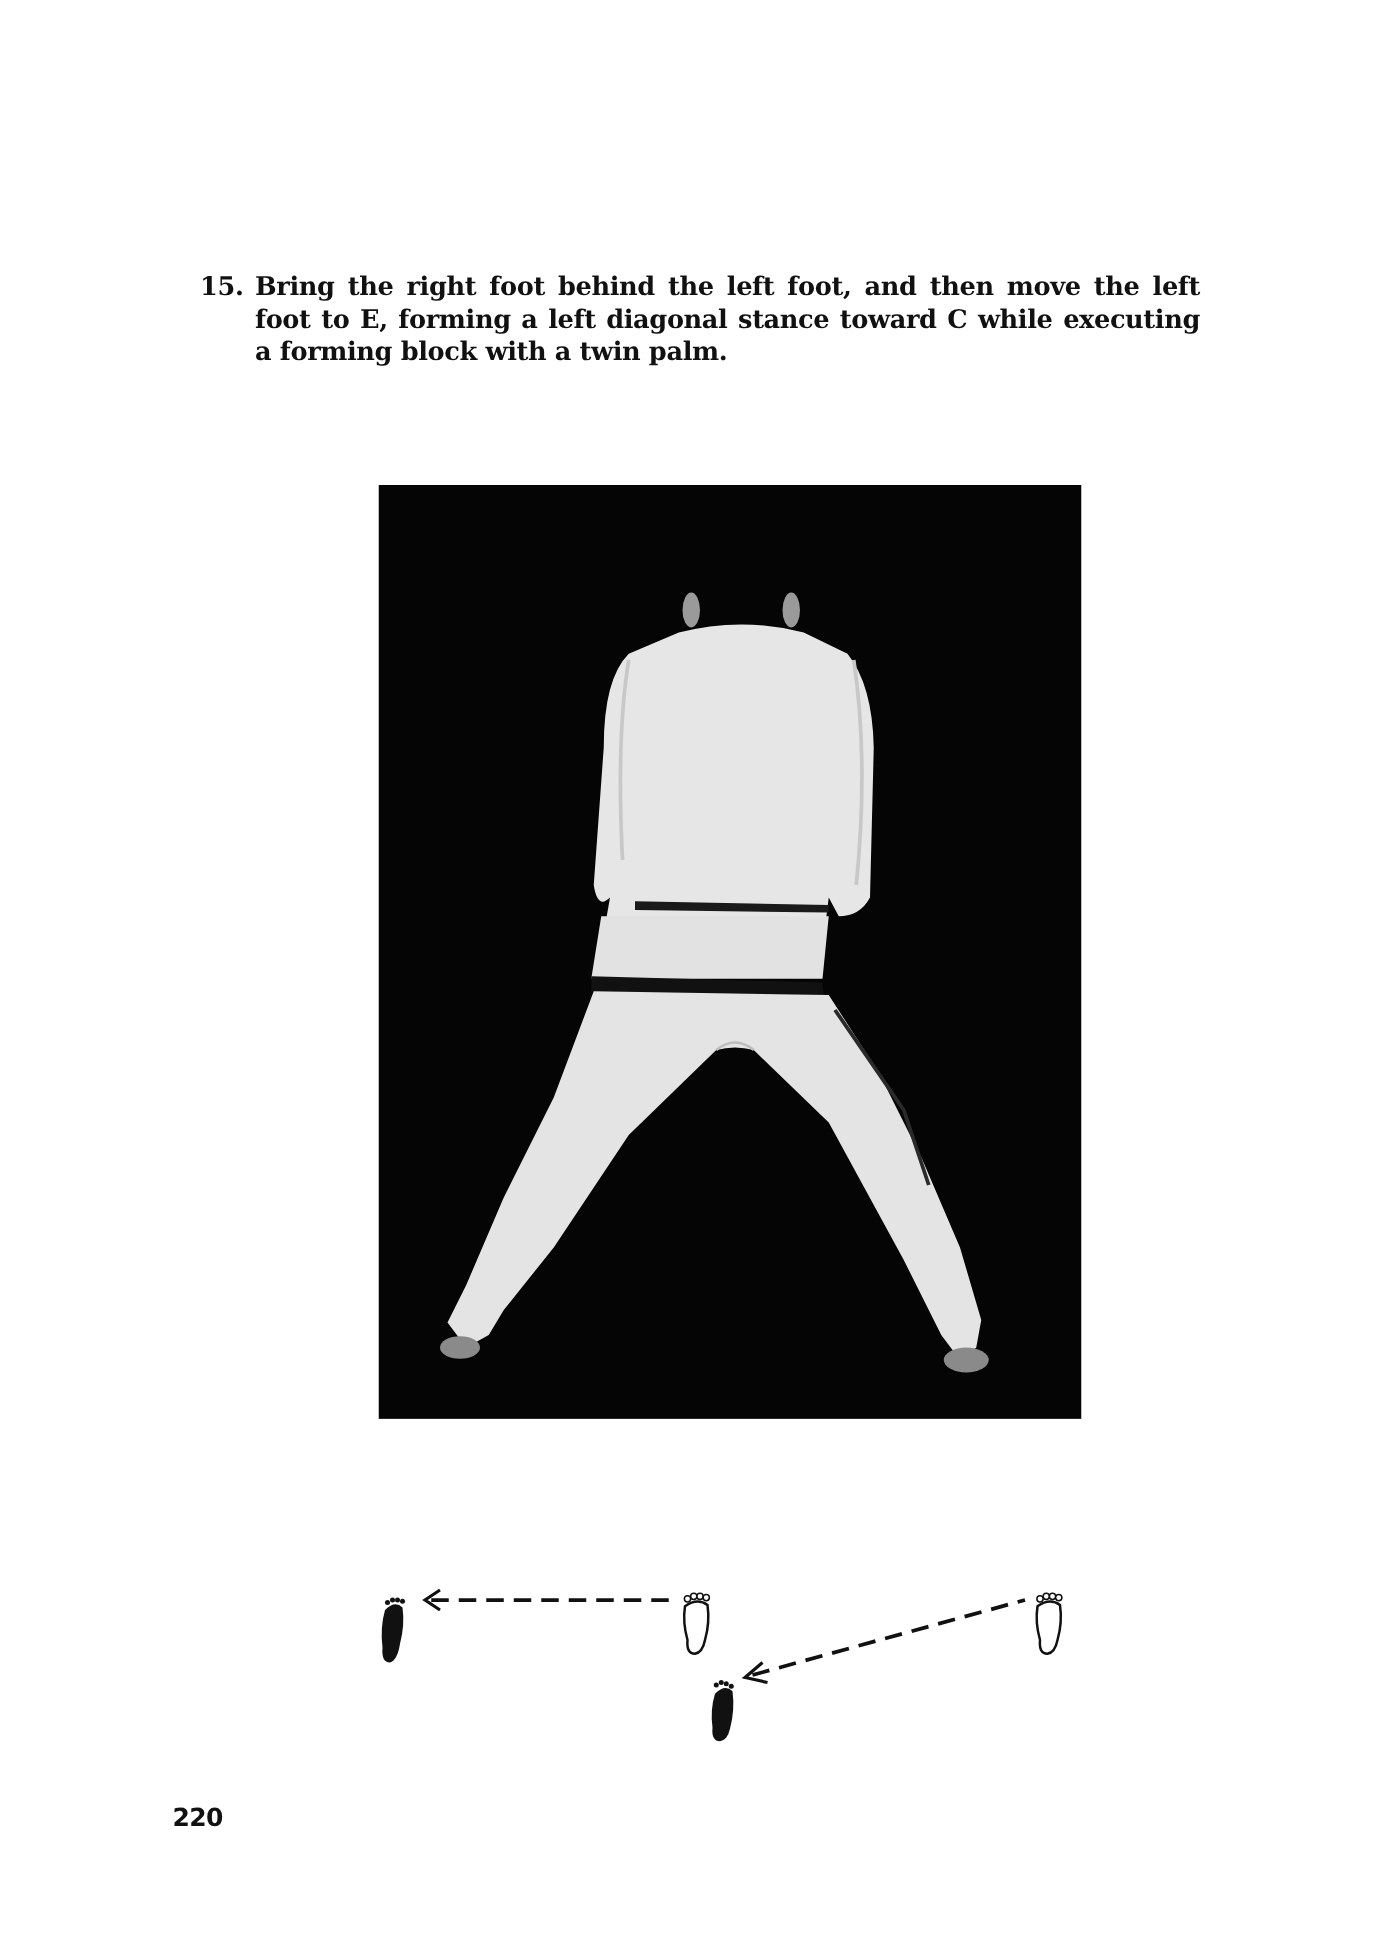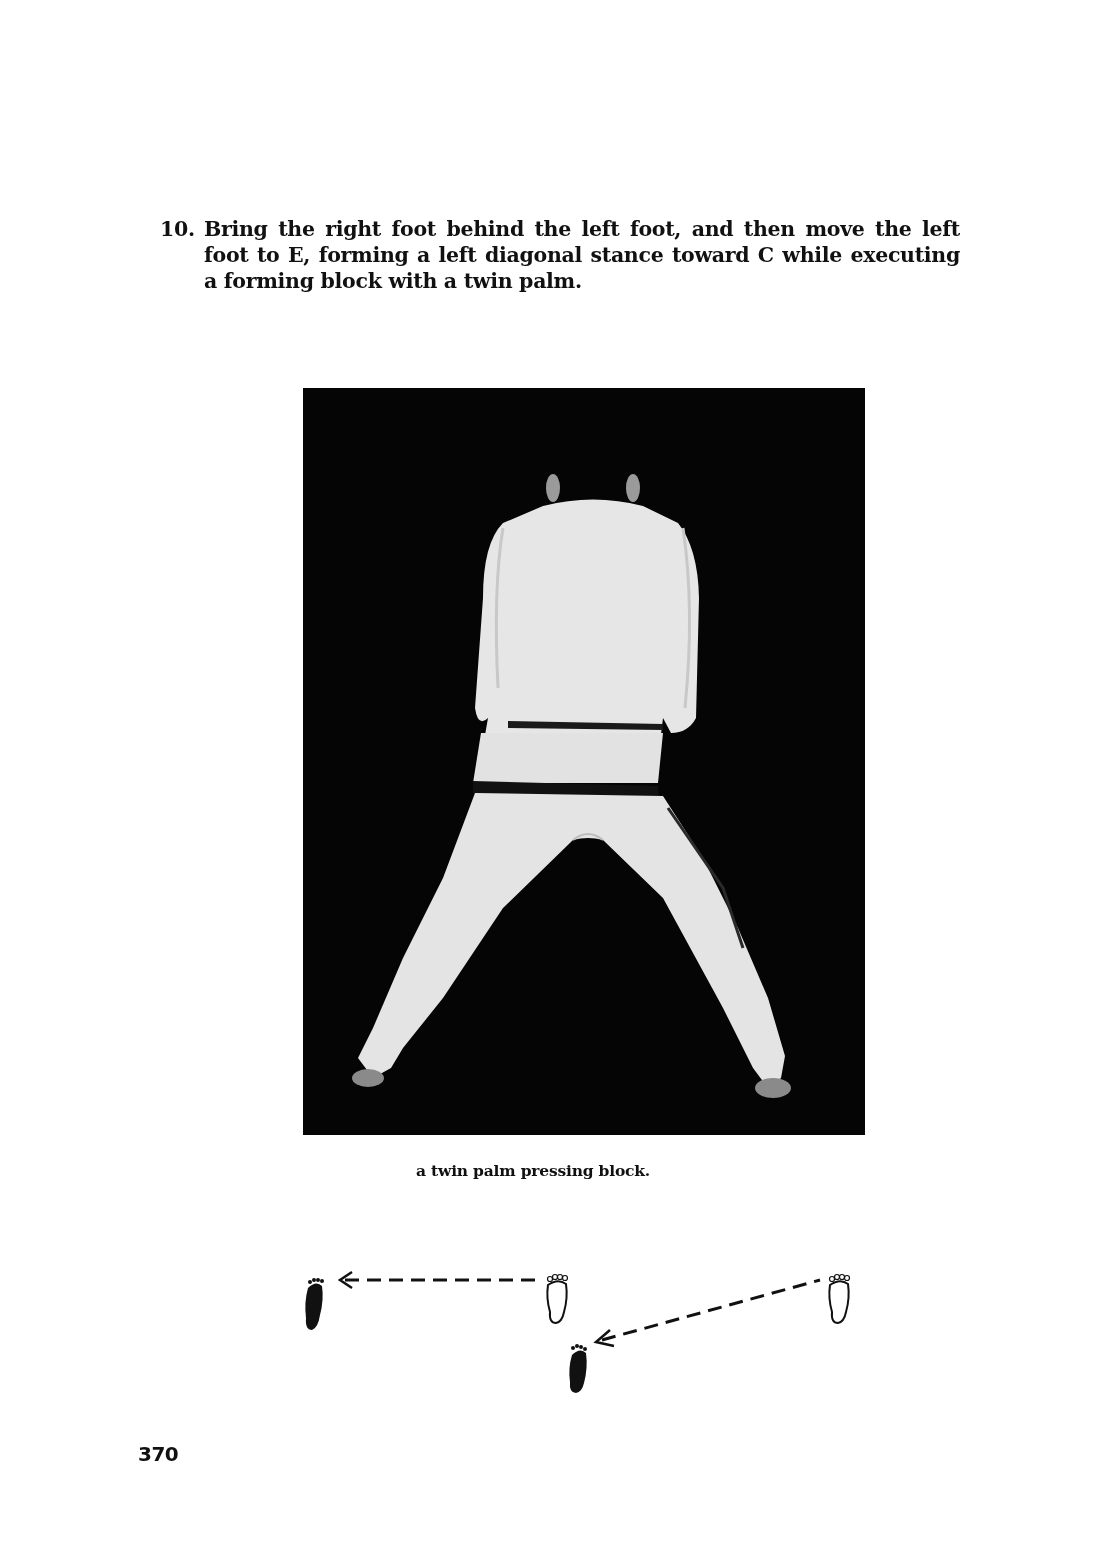--- a/index.html
+++ b/index.html
@@ -11,21 +11,21 @@
     .photo svg { width: 100%; height: 100%; display: block; }
     .caption { position: absolute; left: 416px; top: 1160px; width: 360px; font-weight: bold; font-size: 15.5px; line-height: 21px; letter-spacing: -0.2px; }
     .footwork { position: absolute; left: 290px; top: 1260px; width: 580px; height: 140px; }
     .footwork svg { width: 100%; height: 100%; display: block; }
     .page-number { position: absolute; left: 138px; top: 1442px; font-family: "DejaVu Sans", "Liberation Sans", sans-serif; font-weight: bold; font-size: 20px; letter-spacing: -0.5px; }
   </style>
 </head>
 <body>
 
 <div class="instruction">
-  <span class="num">10.</span>
+  <span class="num">15.</span>
   <div class="body">Bring the right foot behind the left foot, and then move the left foot to E, forming a left diagonal stance toward C while executing a forming block with a twin palm.</div>
 </div>
 
 <div class="photo">
   <svg viewBox="0 0 562 747" xmlns="http://www.w3.org/2000/svg">
     <rect x="0" y="0" width="562" height="747" fill="#050505"></rect>
 
     <ellipse cx="250" cy="100" rx="7" ry="14" fill="#9a9a9a"></ellipse>
     <ellipse cx="330" cy="100" rx="7" ry="14" fill="#9a9a9a"></ellipse>
 
@@ -42,21 +42,20 @@
     <path d="M172 405 L360 408 L400 470 L435 540 L465 610 L482 668 L478 690 L465 700 L450 680 L420 620 L360 510 L300 452 Q285 448 270 452 L200 520 L140 610 L100 660 L88 680 L70 690 L55 670 L70 640 L100 570 L140 490 Z" fill="#e4e4e4"></path>
     <path d="M270 452 Q285 440 300 452" stroke="#bdbdbd" stroke-width="2" fill="none"></path>
     <path d="M365 420 L420 500 L440 560" stroke="#2a2a2a" stroke-width="3" fill="none"></path>
 
     <ellipse cx="65" cy="690" rx="16" ry="9" fill="#8a8a8a"></ellipse>
     <ellipse cx="470" cy="700" rx="18" ry="10" fill="#8a8a8a"></ellipse>
   </svg>
 </div>
 
 <div class="caption">
-  <div>a twin palm pressing block.</div>
 </div>
 
 <div class="footwork">
   <svg viewBox="0 0 580 140" xmlns="http://www.w3.org/2000/svg">
 
     <g>
       <path d="M18 28 Q26 20 32 26 Q34 40 30 55 Q28 68 22 70 Q15 70 16 58 Q14 42 18 28 Z" fill="#111"></path>
       <circle cx="20" cy="22" r="2" fill="#111"></circle>
         <circle cx="24" cy="20" r="2" fill="#111"></circle>
         <circle cx="28" cy="20" r="2" fill="#111"></circle>
@@ -92,13 +91,13 @@
     <g>
       <path d="M540 25 Q550 18 558 24 Q560 38 556 52 Q554 62 548 63 Q541 63 542 52 Q538 38 540 25 Z" fill="#fff" stroke="#111" stroke-width="2"></path>
       <circle cx="542" cy="19" r="2.5" fill="#fff" stroke="#111" stroke-width="1.2"></circle>
         <circle cx="547" cy="17" r="2.5" fill="#fff" stroke="#111" stroke-width="1.2"></circle>
         <circle cx="552" cy="17" r="2.5" fill="#fff" stroke="#111" stroke-width="1.2"></circle>
         <circle cx="557" cy="18" r="2.5" fill="#fff" stroke="#111" stroke-width="1.2"></circle>
     </g>
   </svg>
 </div>
 
-<div class="page-number">370</div>
+<div class="page-number">220</div>
 
 </body></html>

